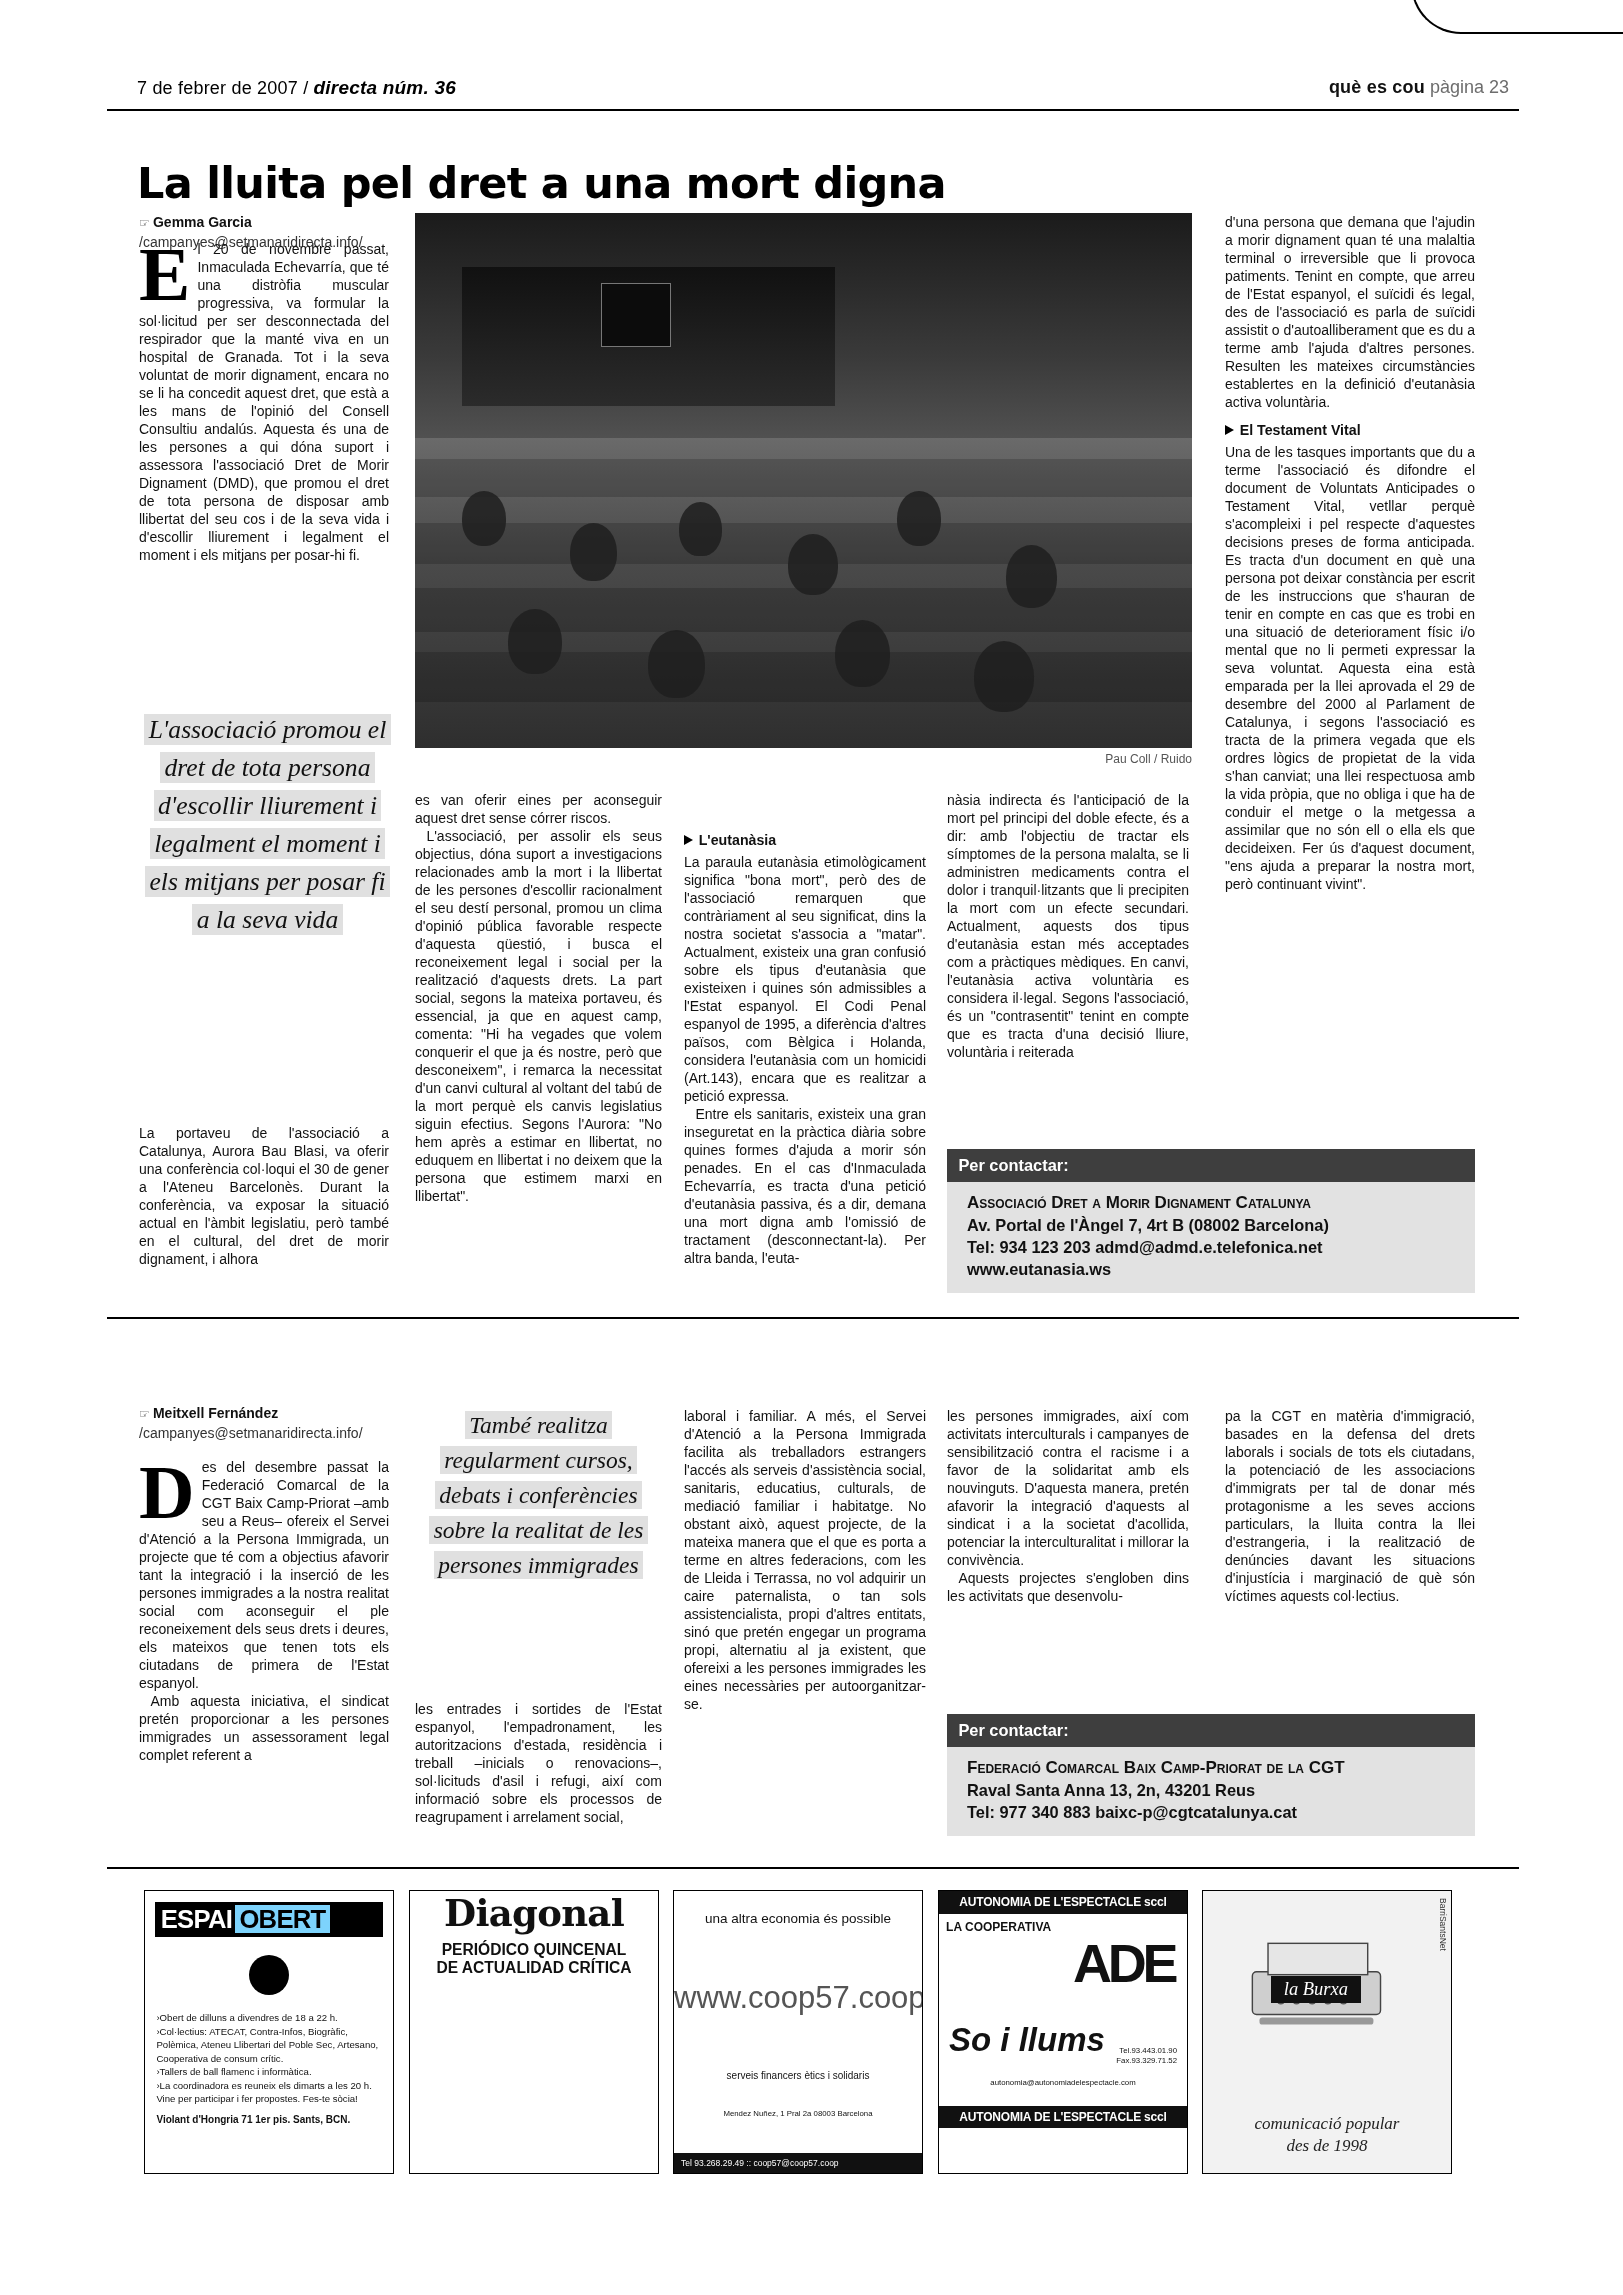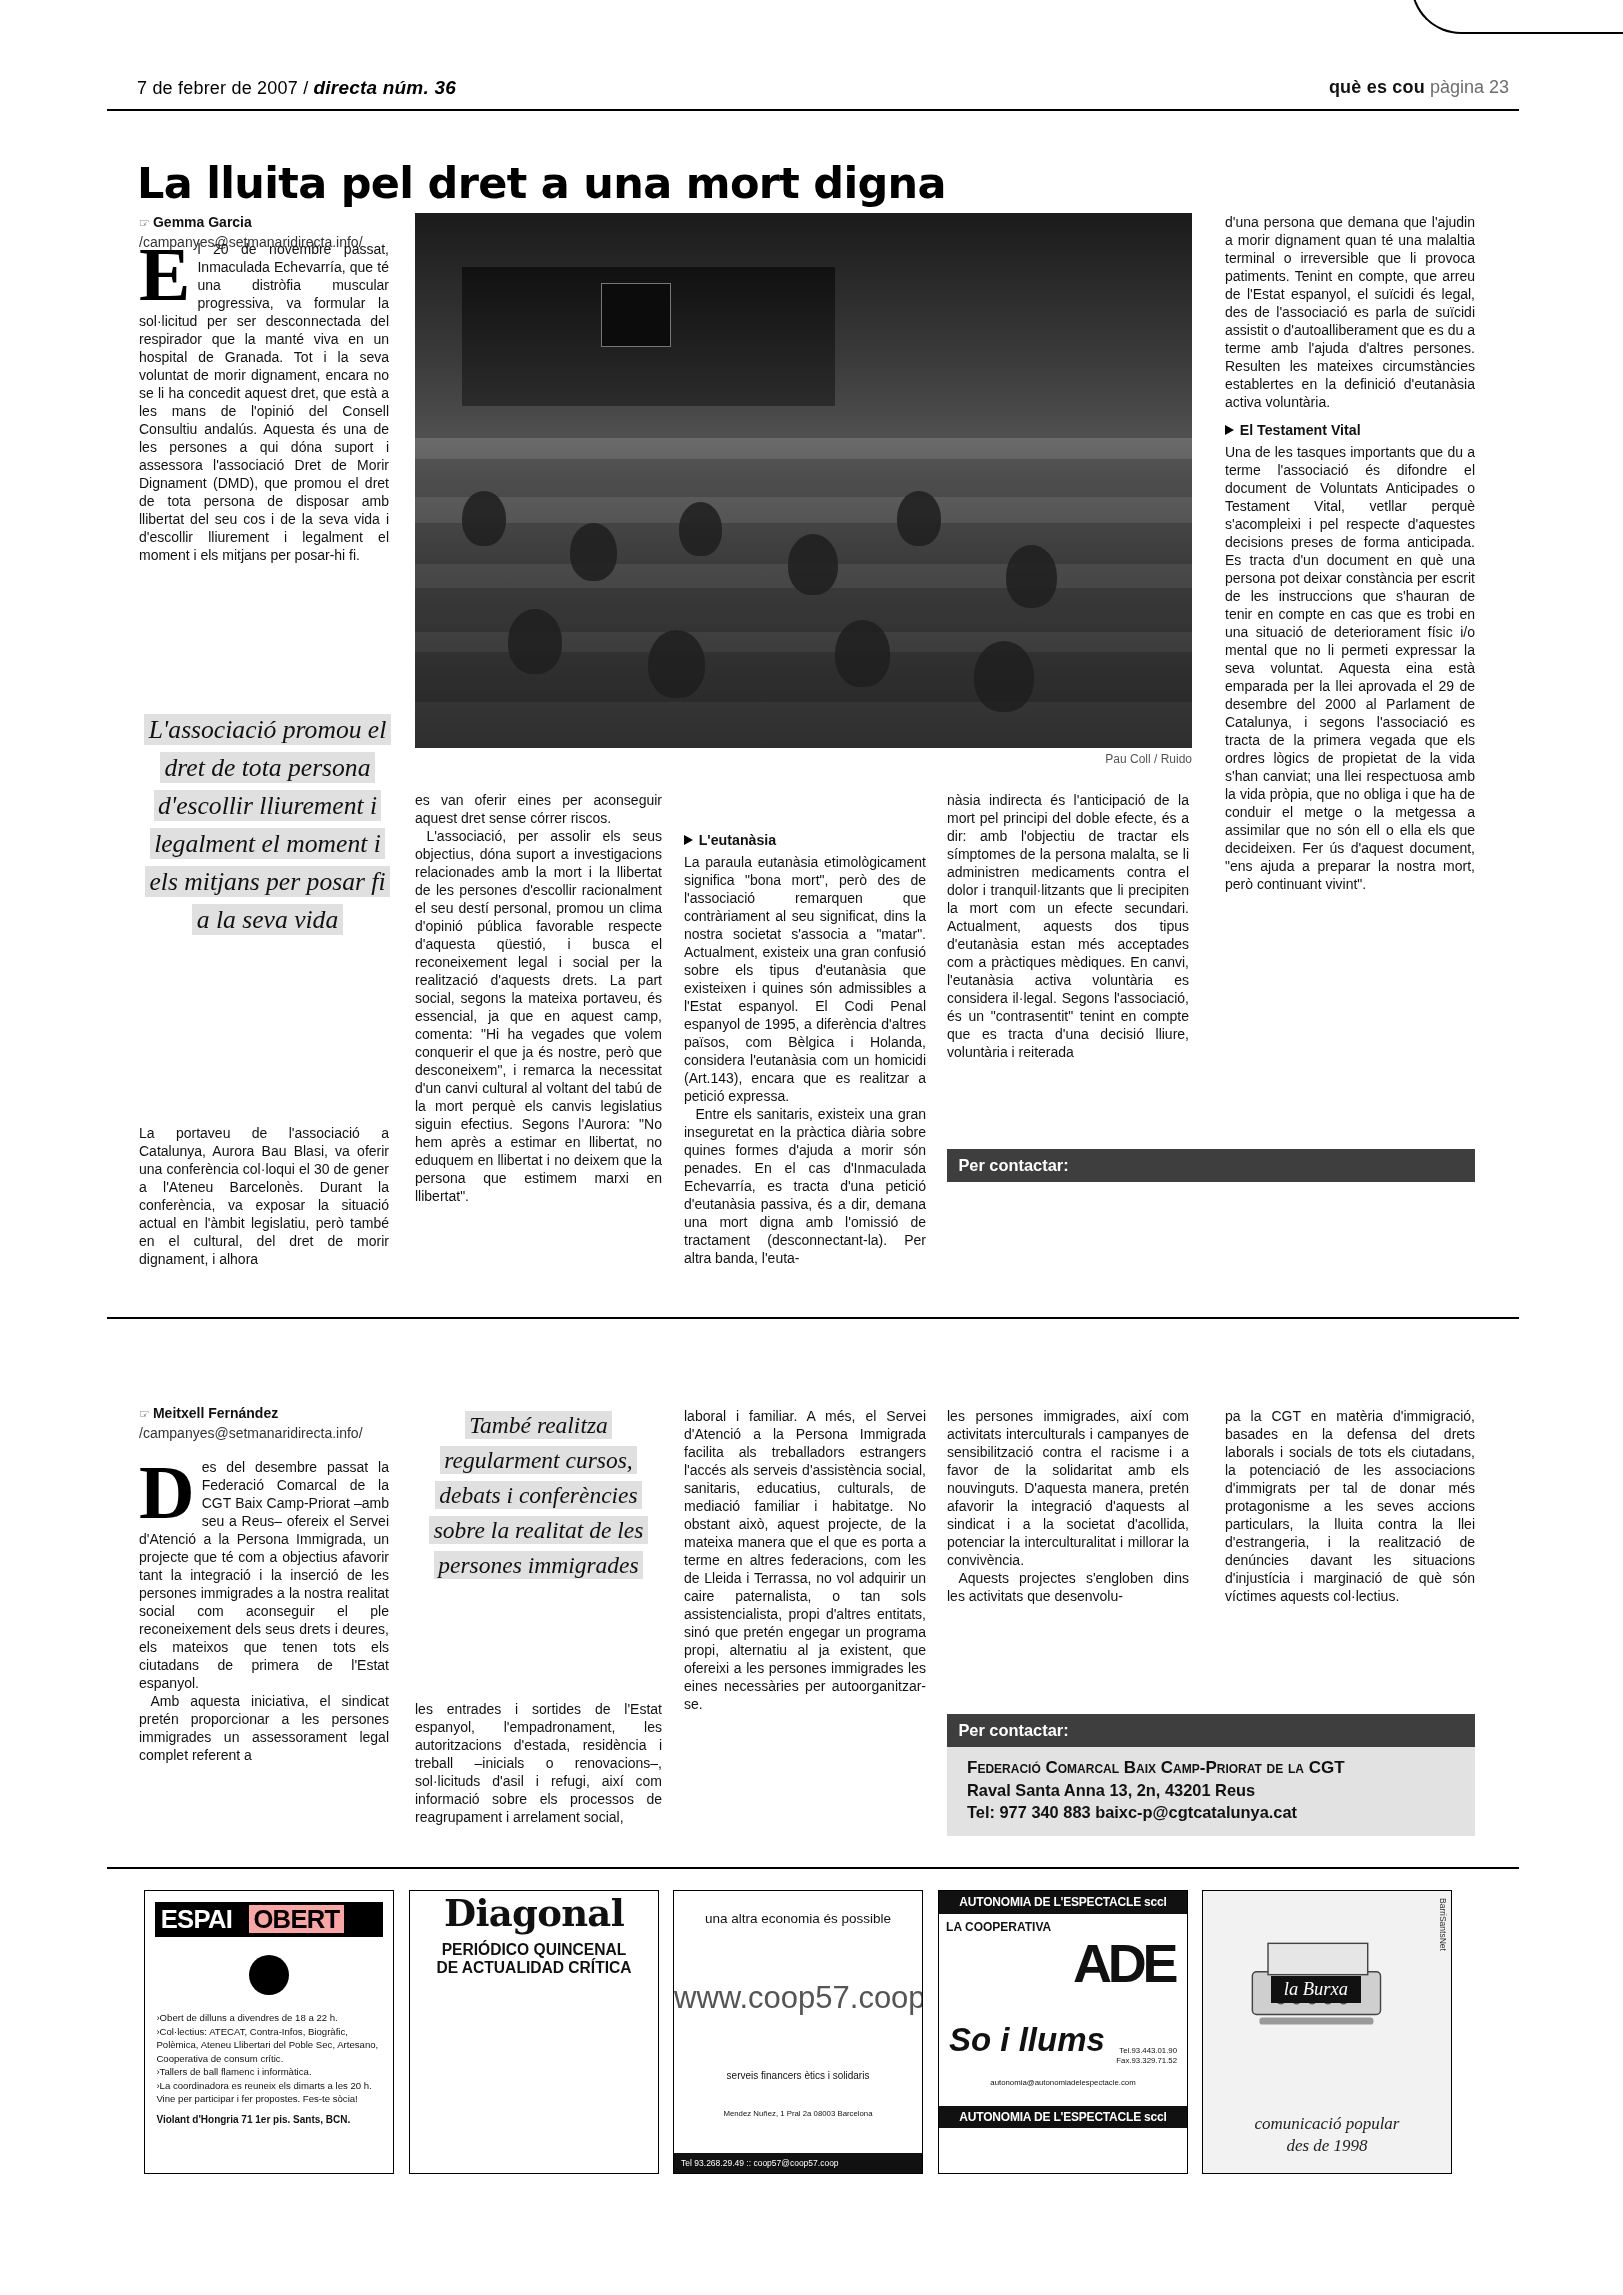--- a/index.html
+++ b/index.html
@@ -163,21 +163,21 @@
   .ads { position:absolute; left:107px; top:1890px; width:1412px; height:299px; }
   .ad { position:absolute; top:0; height:284px; border:1.4px solid #000; background:#fff; overflow:hidden; }
   .ad1 { left:37px; width:250px; }
   .ad2 { left:302px; width:250px; }
   .ad3 { left:566px; width:250px; }
   .ad4 { left:831px; width:250px; }
   .ad5 { left:1095px; width:250px; }
 
   .espai-bar { margin:11.4px 10px 0 10px; background:#000; color:#fff;
     font-size:25.6px; font-weight:700; letter-spacing:-0.7px; padding:2.8px 5.7px; }
-  .espai-bar .ob { background:#fca5a5; color:#000; padding:0 4.3px; margin-left:17px; }
+  .espai-bar .ob { background:#7dd3fc; color:#000; padding:0 4.3px; margin-left:3px; }
   .espai-circle { width:40px;height:40px;border-radius:50%;background:#000;margin:18.5px auto 0 auto; }
   .espai-list { margin:15.6px 11.4px 0 11.4px; font-size:9.6px; line-height:13.5px; }
   .espai-last { margin:8.5px 11.4px 0 11.4px; font-size:10px; font-weight:700; }
 
   .diag-logo { margin:10px auto 0 auto; width:192px; height:128px; position:relative; }
   .diag-word { text-align:center; font-size:37px; font-weight:700; font-family:"DejaVu Serif", serif; letter-spacing:-0.7px; }
   .diag-sub { text-align:center; font-size:15.6px; font-weight:700; line-height:18.5px; margin-top:5.7px; }
   .diag-url { position:absolute; left:38px; top:47px; font-size:7.8px; font-weight:700; color:#000; }
 
   .coop-top { text-align:center; font-size:13.5px; margin-top:20px; }
@@ -285,20 +285,26 @@
     <p>d'una persona que demana que l'ajudin a morir dignament quan té una malaltia terminal o irreversible que li provoca patiments. Tenint en compte, que arreu de l'Estat espanyol, el suïcidi és legal, des de l'associació es parla de suïcidi assistit o d'autoalliberament que es du a terme amb l'ajuda d'altres persones. Resulten les mateixes circumstàncies establertes en la definició d'eutanàsia activa voluntària.</p>
     <div class="subhead" style="margin-top:10px;">
       <span class="tri"></span>
       <span>El Testament Vital</span>
     </div>
     <p>Una de les tasques importants que du a terme l'associació és difondre el document de Voluntats Anticipades o Testament Vital, vetllar perquè s'acompleixi i pel respecte d'aquestes decisions preses de forma anticipada. Es tracta d'un document en què una persona pot deixar constància per escrit de les instruccions que s'hauran de tenir en compte en cas que es trobi en una situació de deteriorament físic i/o mental que no li permeti expressar la seva voluntat. Aquesta eina està emparada per la llei aprovada el 29 de desembre del 2000 al Parlament de Catalunya, i segons l'associació es tracta de la primera vegada que els ordres lògics de propietat de la vida s'han canviat; una llei respectuosa amb la vida pròpia, que no obliga i que ha de conduir el metge o la metgessa a assimilar que no són ell o ella els que decideixen. Fer ús d'aquest document, "ens ajuda a preparar la nostra mort, però continuant vivint".</p>
   </div>
 
   <div class="contact a1-contact">
     <div class="hdr">Per contactar:</div>
+    <div class="body">
+      <div class="sc">Associació Dret a Morir Dignament Catalunya</div>
+      <div>Av. Portal de l'Àngel 7, 4rt B (08002 Barcelona)</div>
+      <div>Tel: 934 123 203    admd@admd.e.telefonica.net</div>
+      <div>www.eutanasia.ws</div>
+    </div>
   </div>
 
   <div class="divider" style="top:1317px;"></div>
 
 
   <div class="byline a2-byline">
     <div><span class="arrow">☞</span>
       <span class="name">Meitxell Fernández</span></div>
     <div class="mail">/campanyes@setmanaridirecta.info/</div>
   </div>

